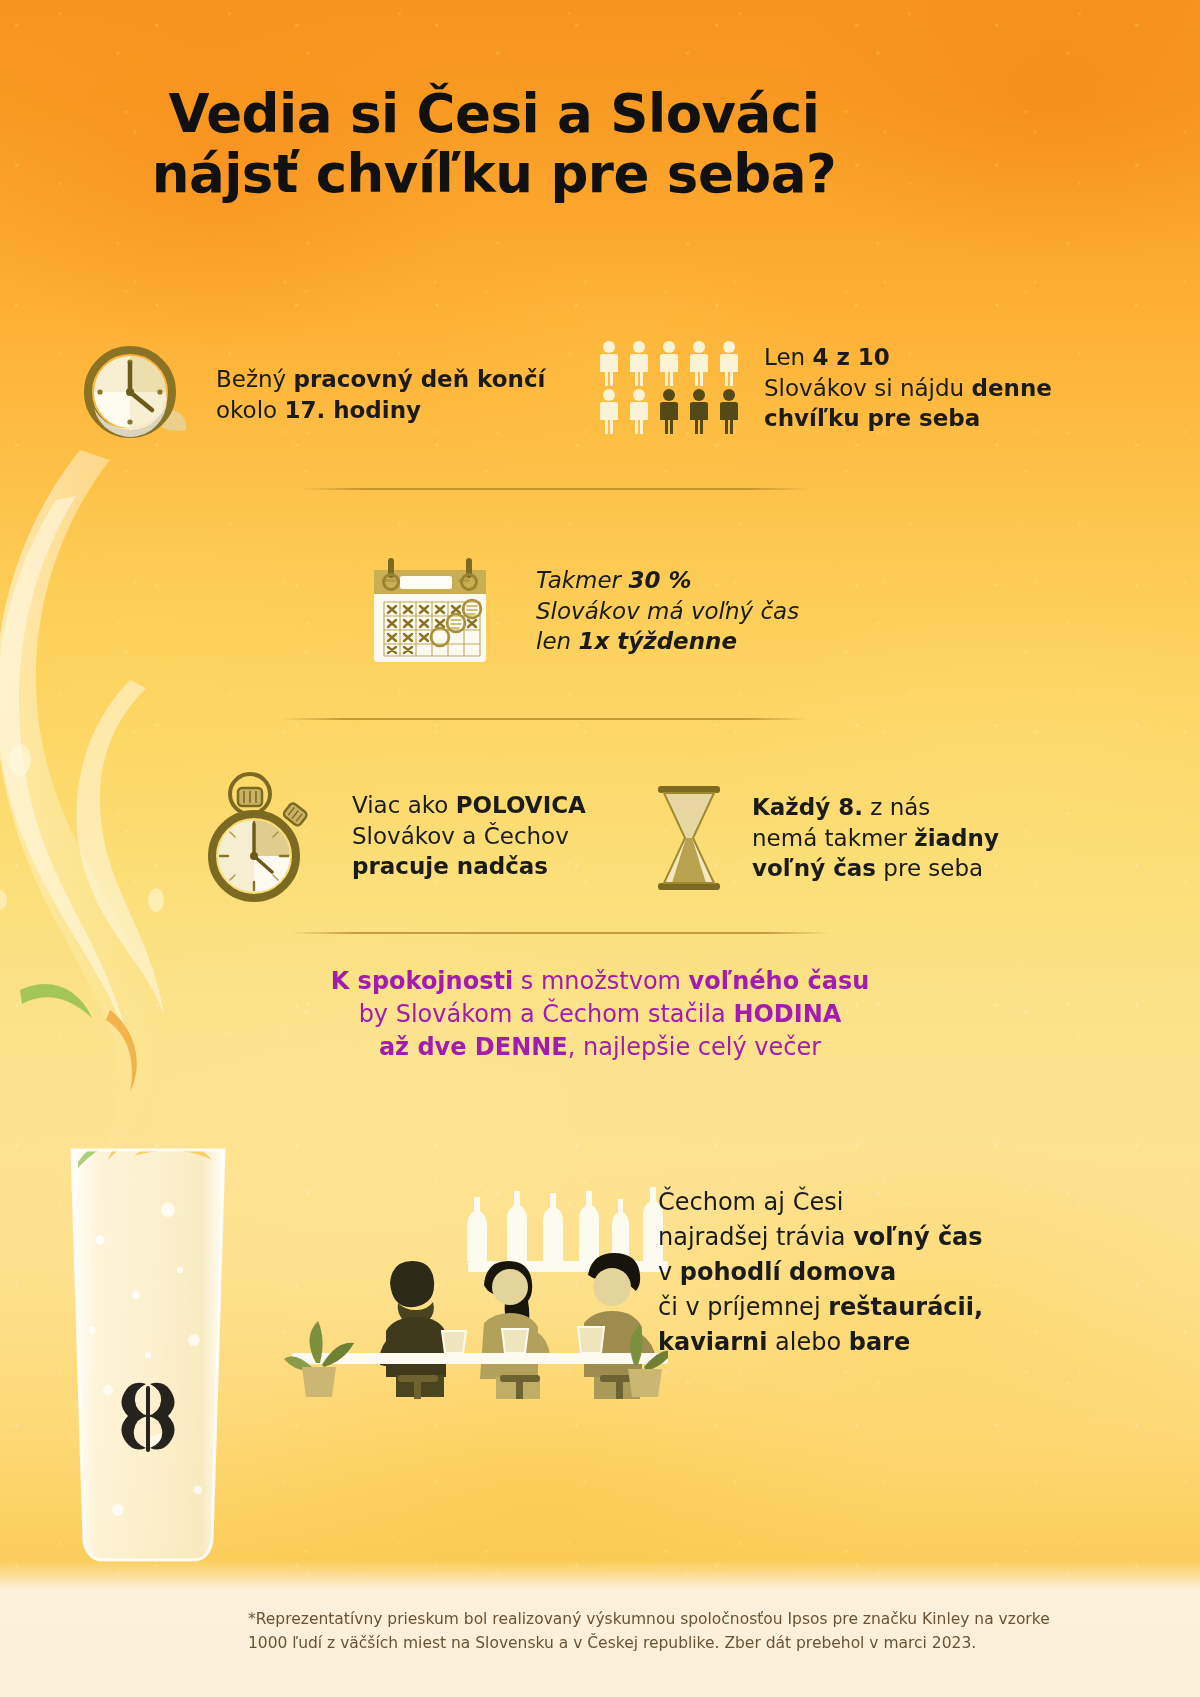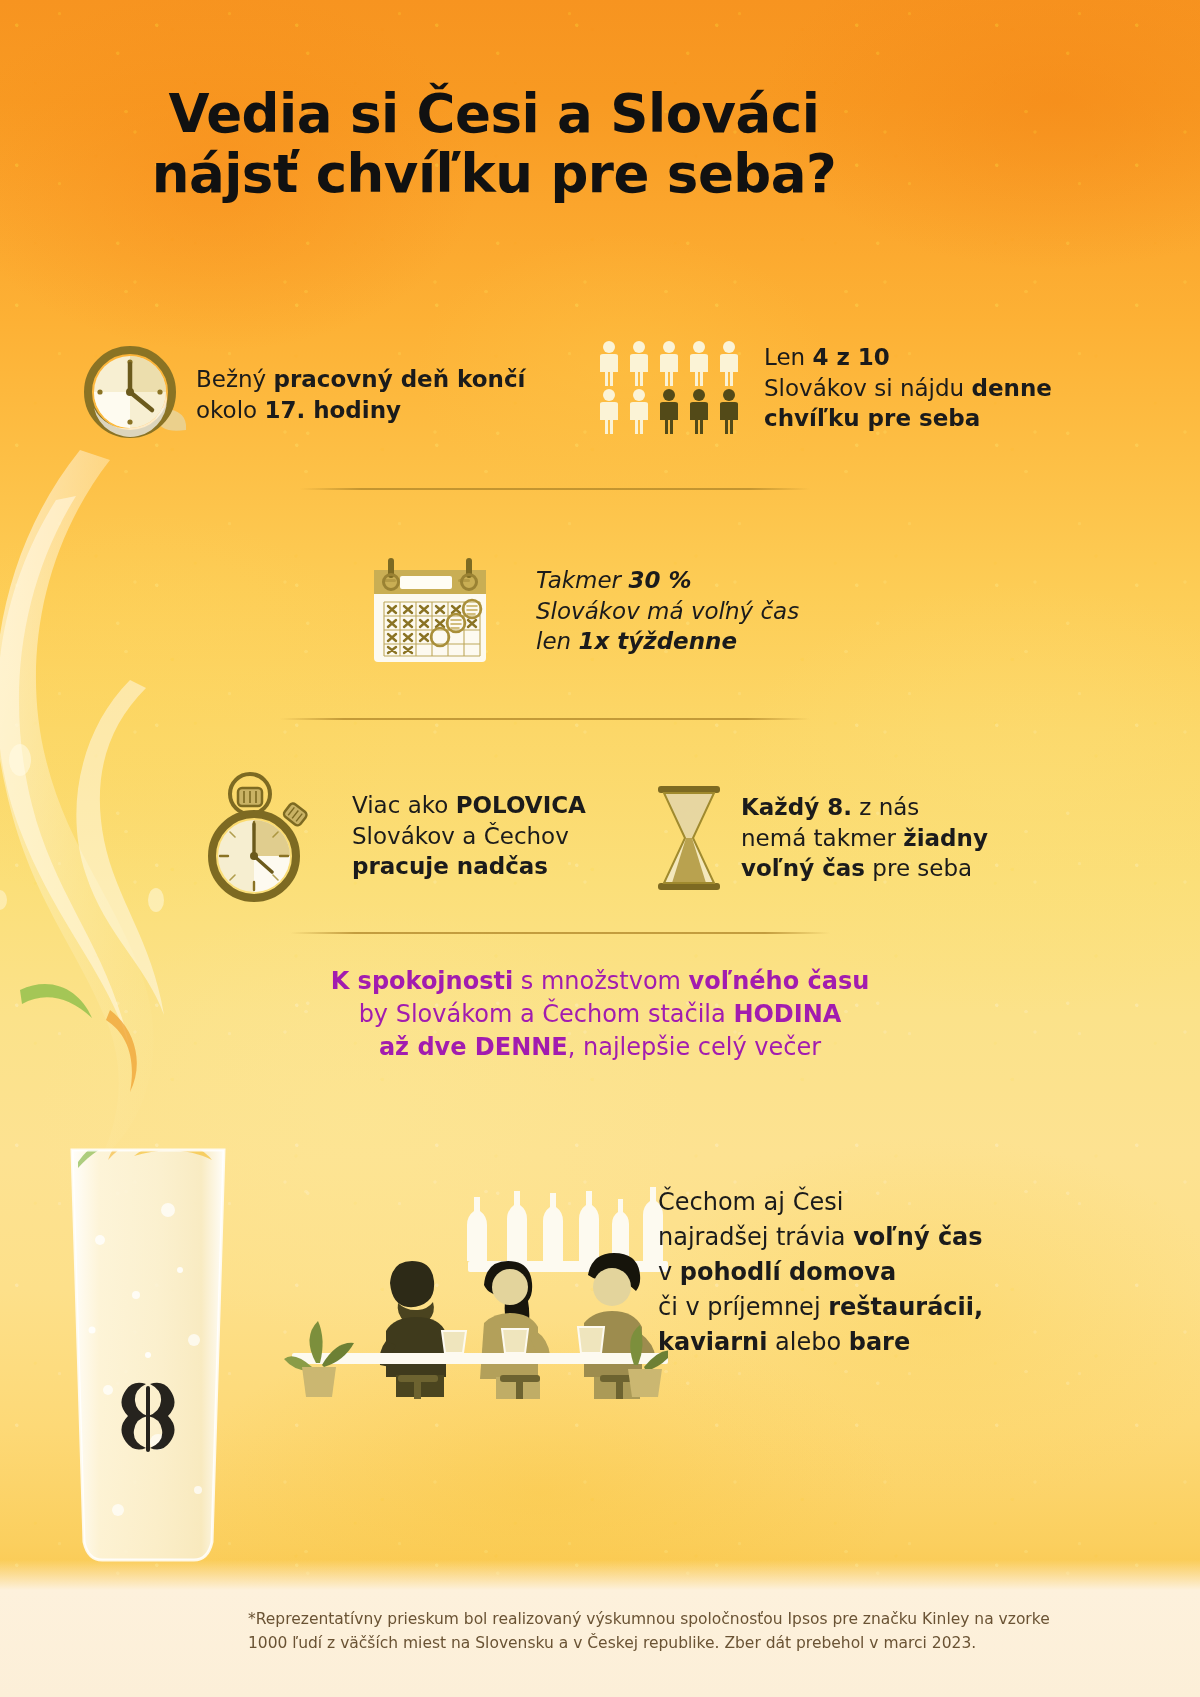--- a/index.html
+++ b/index.html
@@ -181,21 +181,21 @@
     <path d="M52,16 a36,36 0 0 1 36,36 L52,52 Z" fill="#e9d9a4" opacity=".8"></path>
     <path d="M52,52 L52,88 a36,36 0 0 1 -36,-36 Z" fill="#fefbf0"></path>
     <circle cx="52" cy="22" r="2.6" fill="#8a7324"></circle>
     <circle cx="82" cy="52" r="2.6" fill="#8a7324"></circle>
     <circle cx="52" cy="82" r="2.6" fill="#8a7324"></circle>
     <circle cx="22" cy="52" r="2.6" fill="#8a7324"></circle>
     <path d="M52,52 L52,24" stroke="#6b5a1c" stroke-width="4.5" stroke-linecap="round"></path>
     <path d="M52,52 L74,70" stroke="#6b5a1c" stroke-width="4.5" stroke-linecap="round"></path>
     <circle cx="52" cy="52" r="4" fill="#6b5a1c"></circle>
   </svg>
-  <div class="stat-text" style="margin-left:8px;">
+  <div class="stat-text" style="margin-left:28px;">
     <div>
       <span>Bežný </span><b>pracovný deň končí</b>
     </div>
     <div>
       <span>okolo </span><b>17. hodiny</b>
     </div>
   </div>
 </div>
 
 <div class="row" style="left:596px; top:340px;">
@@ -358,21 +358,21 @@
 <div class="row" style="left:650px; top:782px;">
   <svg width="78" height="112" viewBox="0 0 78 112">
     <rect x="8" y="4" width="62" height="7" rx="3" fill="#7d6a22"></rect>
     <rect x="8" y="101" width="62" height="7" rx="3" fill="#7d6a22"></rect>
     <path d="M14,11 L64,11 L43,56 L64,101 L14,101 L35,56 Z" fill="#f3e8c0" opacity=".95"></path>
     <path d="M14,11 L64,11 L43,56 L35,56 Z" fill="#ddc98a" opacity=".55"></path>
     <path d="M36,56 L42,56 L56,101 L22,101 Z" fill="#b9a24f"></path>
     <path d="M39,58 L39,76" stroke="#b9a24f" stroke-width="2" stroke-linecap="round"></path>
     <path d="M14,11 L64,11 L43,56 L64,101 L14,101 L35,56 Z" fill="none" stroke="#a08a2e" stroke-width="2"></path>
   </svg>
-  <div class="stat-text" style="margin-left:13px;">
+  <div class="stat-text" style="margin-left:24px;">
     <div>
       <b>Každý 8.</b><span> z nás</span>
     </div>
     <div>
       <span>nemá takmer </span><b>žiadny</b>
     </div>
     <div>
       <b>voľný čas</b><span> pre seba</span>
     </div>
   </div>

